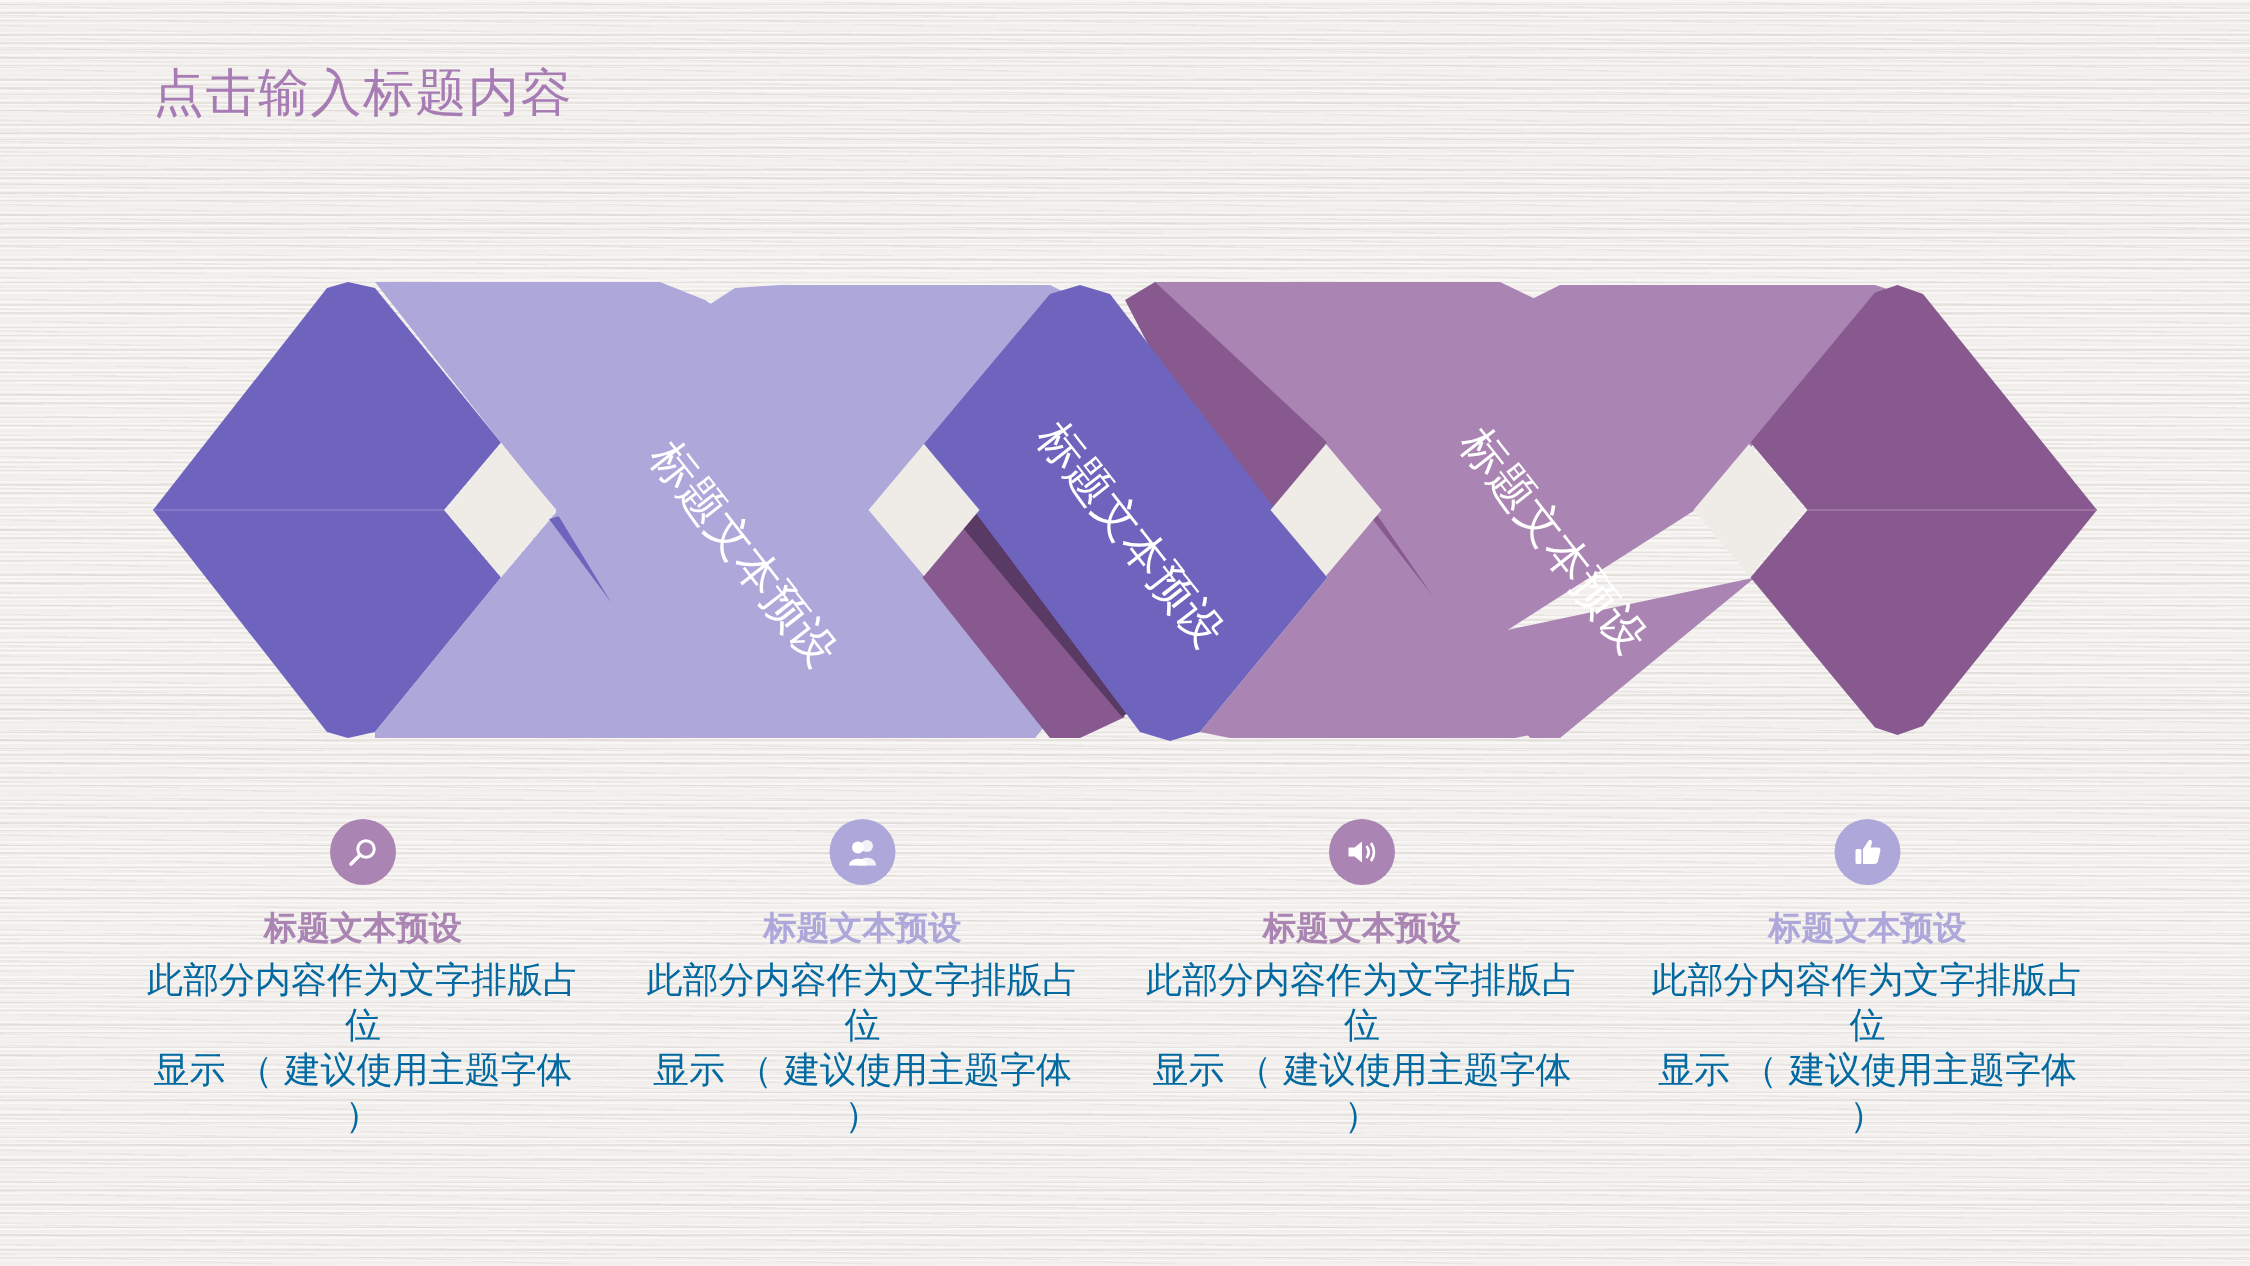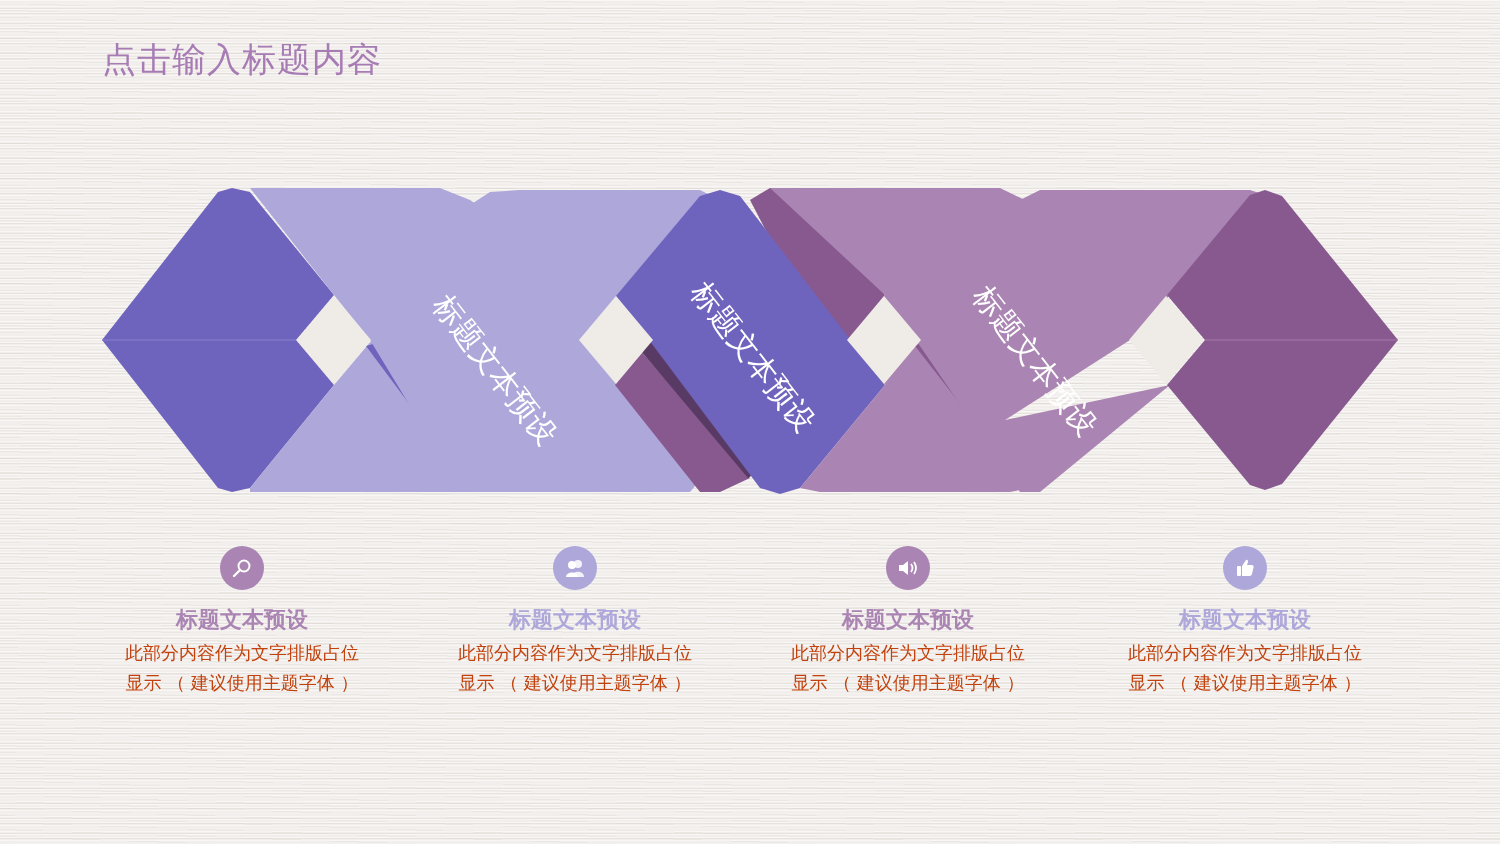--- a/index.html
+++ b/index.html
@@ -7,39 +7,39 @@
     width: 1500px; height: 844px; overflow: hidden; position: relative;
     background-color: #f1eeeb;
     background-image:
       repeating-linear-gradient(0deg, rgba(255,255,255,0.55) 0px, rgba(255,255,255,0.55) 1px, transparent 1px, transparent 3px),
       repeating-linear-gradient(0deg, rgba(200,192,186,0.25) 0px, rgba(200,192,186,0.25) 1px, transparent 1px, transparent 5px),
       repeating-linear-gradient(2deg, rgba(215,208,202,0.25) 0px, rgba(215,208,202,0.25) 1px, transparent 1px, transparent 7px);
     font-family: "DejaVu Sans", "Liberation Sans", sans-serif;
   }
   .page-title {
     position: absolute; left: 102px; top: 40px;
-    font-size: 34px; color: #a77bb4; letter-spacing: 1px; line-height: 44px; font-family: Liberation Mono, monospace;
+    font-size: 34px; color: #a77bb4; letter-spacing: 1px; line-height: 44px;
   }
   .band { position: absolute; left: 0; top: 0; width: 1500px; height: 844px; }
   .band-label {
     position: absolute; color: #ffffff; font-size: 30px; white-space: nowrap;
     transform-origin: center center; line-height: 34px;
   }
   .card {
     position: absolute; top: 546px; width: 300px; text-align: center;
   }
   .card-icon {
     width: 44px; height: 44px; border-radius: 50%; margin: 0 auto;
     display: flex; align-items: center; justify-content: center;
   }
   .card-title {
     margin-top: 16px; font-size: 22px; font-weight: bold; line-height: 28px;
   }
   .card-body {
-    margin-top: 4px; font-size: 18px; color: #c2410c; line-height: 30px;
+    margin-top: 4px; font-size: 24px; color: #0369a1; line-height: 30px;
   }
 </style>
 </head>
 <body>
 
 <div class="page-title">点击输入标题内容</div>
 
 <svg class="band" viewBox="0 0 1500 844" xmlns="http://www.w3.org/2000/svg">
 
   <g>

